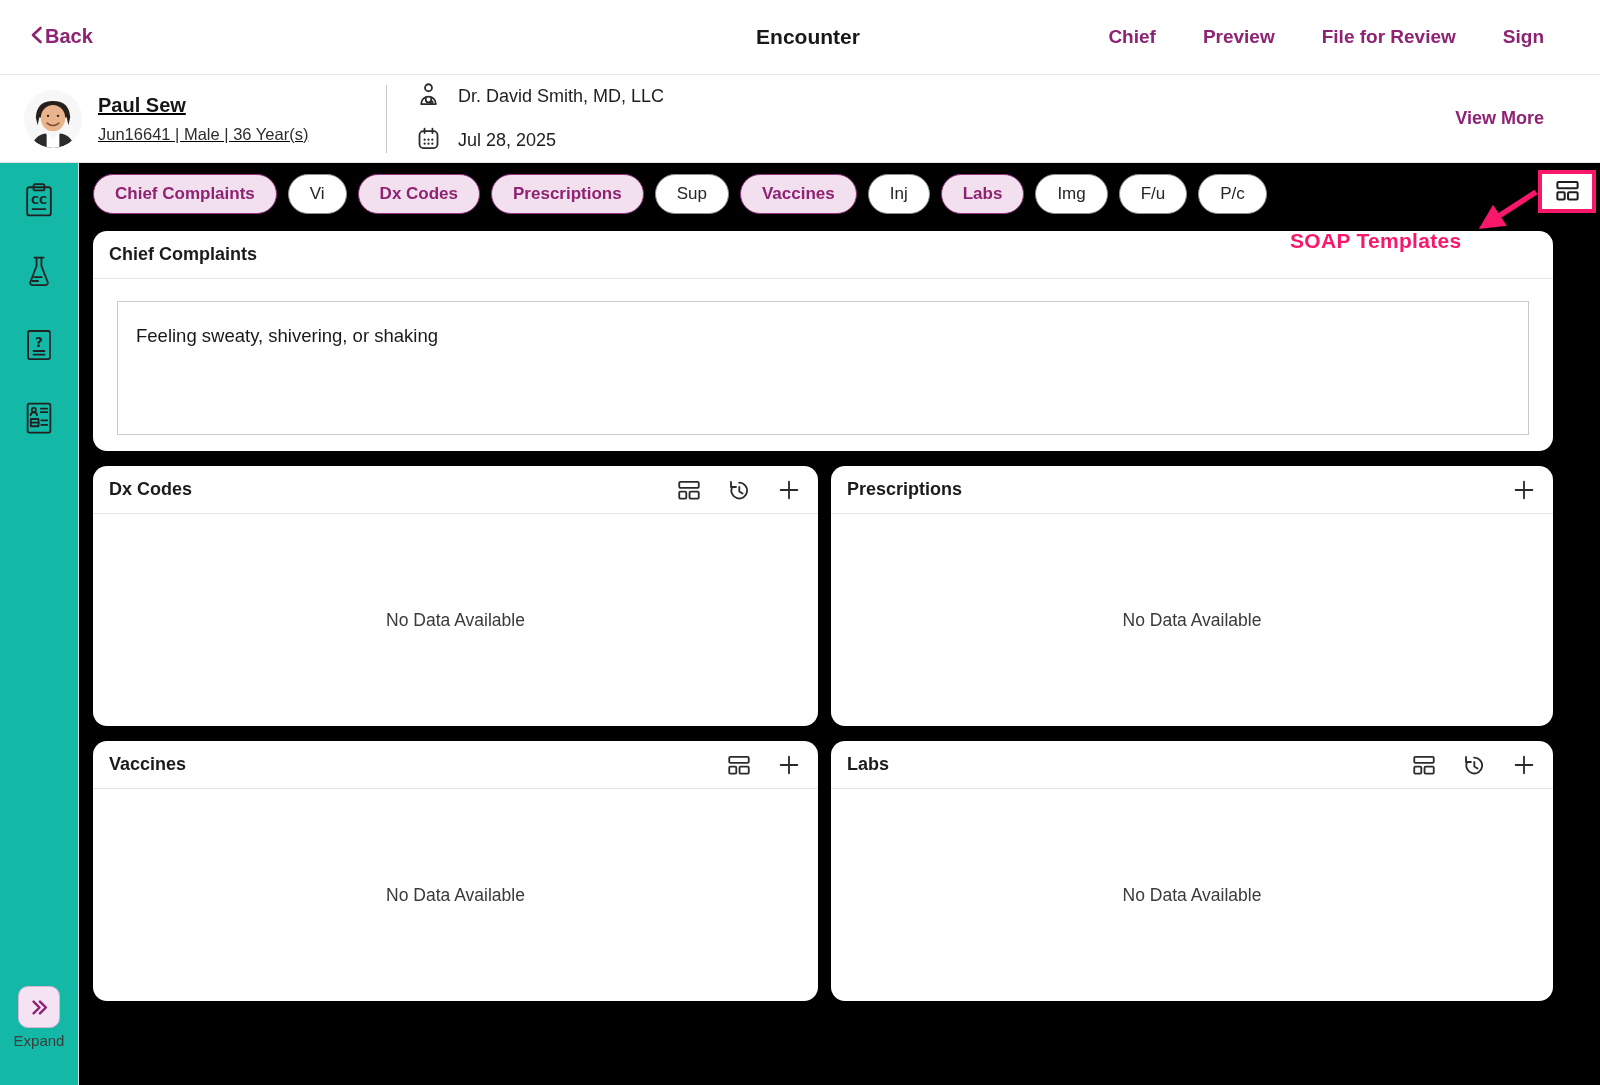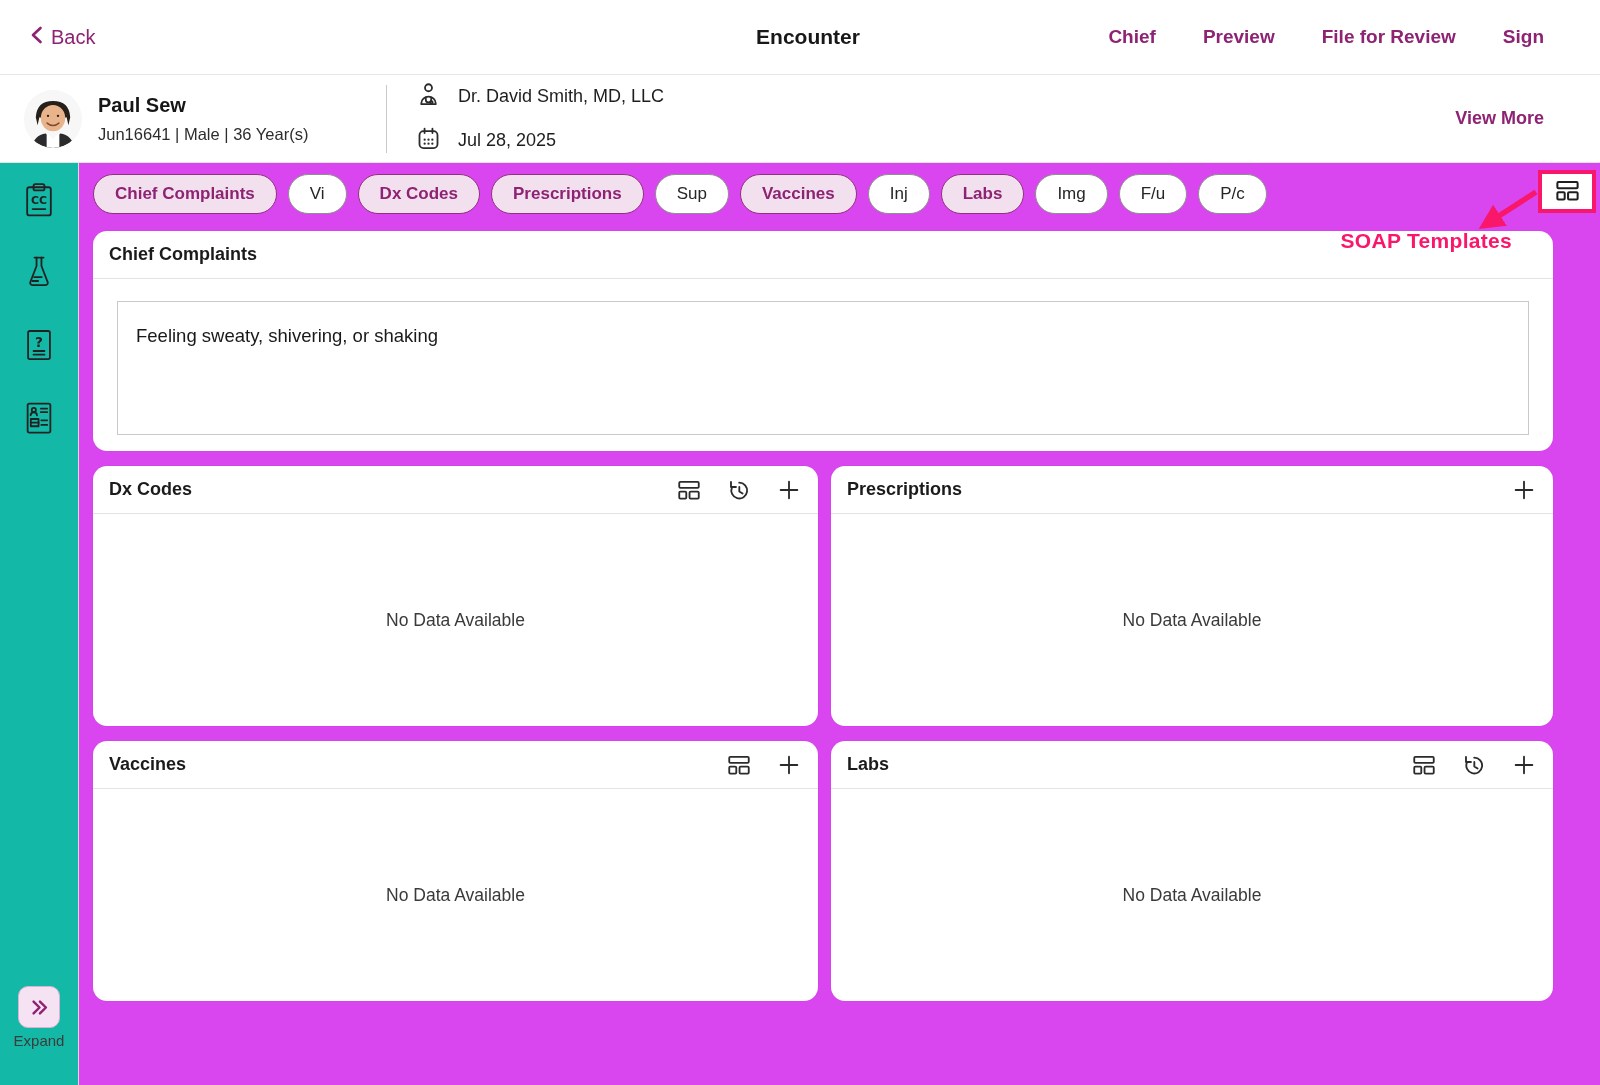--- a/index.html
+++ b/index.html
@@ -3,54 +3,54 @@
 <meta charset="utf-8">
 <style>
   * { margin:0; padding:0; box-sizing:border-box; }
   html,body { width:1600px; height:1085px; overflow:hidden; }
   body { font-family:"Liberation Sans", sans-serif; background:#ffffff; }
   .app { position:relative; width:1600px; height:1085px; background:#ffffff; }
 
   
   .topnav { position:relative; height:75px; display:flex; align-items:center;
             padding:0 28px; background:#fff; border-bottom:1px solid #e7e7e7; }
-  .back-btn { display:flex; align-items:center; gap:6px; cursor:pointer;
-              color:#8e2273; font-size:20px; font-weight:400; background:none; border:none;
+  .back-btn { display:flex; gap:0; cursor:pointer;
+              color:#8e2273; font-size:20px; font-weight:700; background:none; border:none;
               font-family:inherit; }
   .page-title { position:absolute; left:16px; right:0; text-align:center; font-size:21px;
                 font-weight:700; color:#181818; pointer-events:none; }
   .nav-actions { margin-left:auto; display:flex; gap:47px; margin-right:28px; z-index:2; }
   .nav-action { background:none; border:none; color:#8e2273; font-size:19px; font-weight:600;
                 cursor:pointer; font-family:inherit; }
 
   
   .patientbar { height:88px; display:flex; align-items:center; padding:0 24px;
                 background:#fff; border-bottom:1px solid #e3e3e3; }
   .avatar { width:58px; height:58px; border-radius:50%; overflow:hidden; flex:0 0 auto; background:#f6f6f6; }
-  .pinfo { margin-left:16px; width:288px; }
+  .pinfo { margin-left:16px; width:288px;text-decoration:underline; }
   .pname { font-size:20px; font-weight:700; color:#161616; }
   .pmeta { font-size:16.5px; color:#2d2d2d; margin-top:8px; }
   .vdivider { width:1px; height:68px; background:#c9c9c9; }
   .provider { margin-left:28px; display:flex; flex-direction:column; gap:12px; }
   .prow { display:flex; align-items:center; gap:16px; font-size:18px; color:#1e1e1e; }
   .viewmore { margin-left:auto; margin-right:32px; color:#8e2273; font-size:18px; font-weight:600;
               background:none; border:none; cursor:pointer; font-family:inherit; }
 
   
   .main { display:flex; height:922px; }
   .sidebar { position:relative; width:80px; background:#14b8a6; border-right:1px solid #dcdcdc;
              display:flex; flex-direction:column; align-items:center; padding-top:15px; gap:29px; }
   .side-item { width:44px; height:44px; display:flex; align-items:center; justify-content:center; cursor:pointer; }
   .expand-wrap { position:absolute; bottom:36px; left:0; width:100%;
                  display:flex; flex-direction:column; align-items:center; }
   .expand-btn { width:42px; height:42px; border-radius:10px; background:#f5e3f3; border:1px solid #d9b5d3;
                 display:flex; align-items:center; justify-content:center; cursor:pointer; }
   .expand-label { margin-top:4px; font-size:15px; color:#3c3c3c; }
 
-  .content { flex:1; background:#d946ef; padding:0 47px 12px 14px; position:relative; }
+  .content { flex:1; background:#000000; padding:0 47px 12px 14px; position:relative; }
 
   
   .pillsrow { margin-top:10px; height:42px; display:flex; align-items:center; gap:11px; }
   .pill { height:40px; border-radius:21px; padding:0 21px; font-size:17px; cursor:pointer;
           font-family:inherit; white-space:nowrap; }
   .pill.active { background:#f3e0ee; border:1.5px solid #92307c; color:#8e2273; font-weight:700; }
   .pill.inactive { background:#ffffff; border:1.5px solid #8f8f8f; color:#262626; font-weight:500; }
 
   
   .card { background:#fff; border-radius:14px; box-shadow:0 0 0 1px rgba(0,0,0,0.02); }
@@ -68,21 +68,21 @@
 
   .grid { margin-top:15px; display:grid; grid-template-columns:725px 722px; column-gap:13px; row-gap:15px; }
   .section-body { height:212px; display:flex; align-items:center; justify-content:center;text-align:right; }
   .empty-text { font-size:17.5px; color:#3a3a3a; }
 
   
   .tpl-box { position:absolute; left:1538px; top:170px; width:58px; height:43px;
              border:4px solid #f9176b; background:#ffffff; display:flex; align-items:center;
              justify-content:center; cursor:pointer; z-index:5; }
   .anno-arrow { position:absolute; left:1458px; top:184px; width:90px; height:56px; z-index:6; pointer-events:none; }
-  .anno-label { position:absolute; left:1290px; top:229px; width:222px; text-align:right;
+  .anno-label { position:absolute; left:1290px; top:229px; width:222px; text-align:left;
                 font-size:21px; font-weight:800; letter-spacing:0.3px; color:#f9176b; z-index:6;
                 pointer-events:none; }
 </style>
 </head>
 <body>
 
 <div class="app">
 
   <header class="topnav">
     <button class="back-btn">

